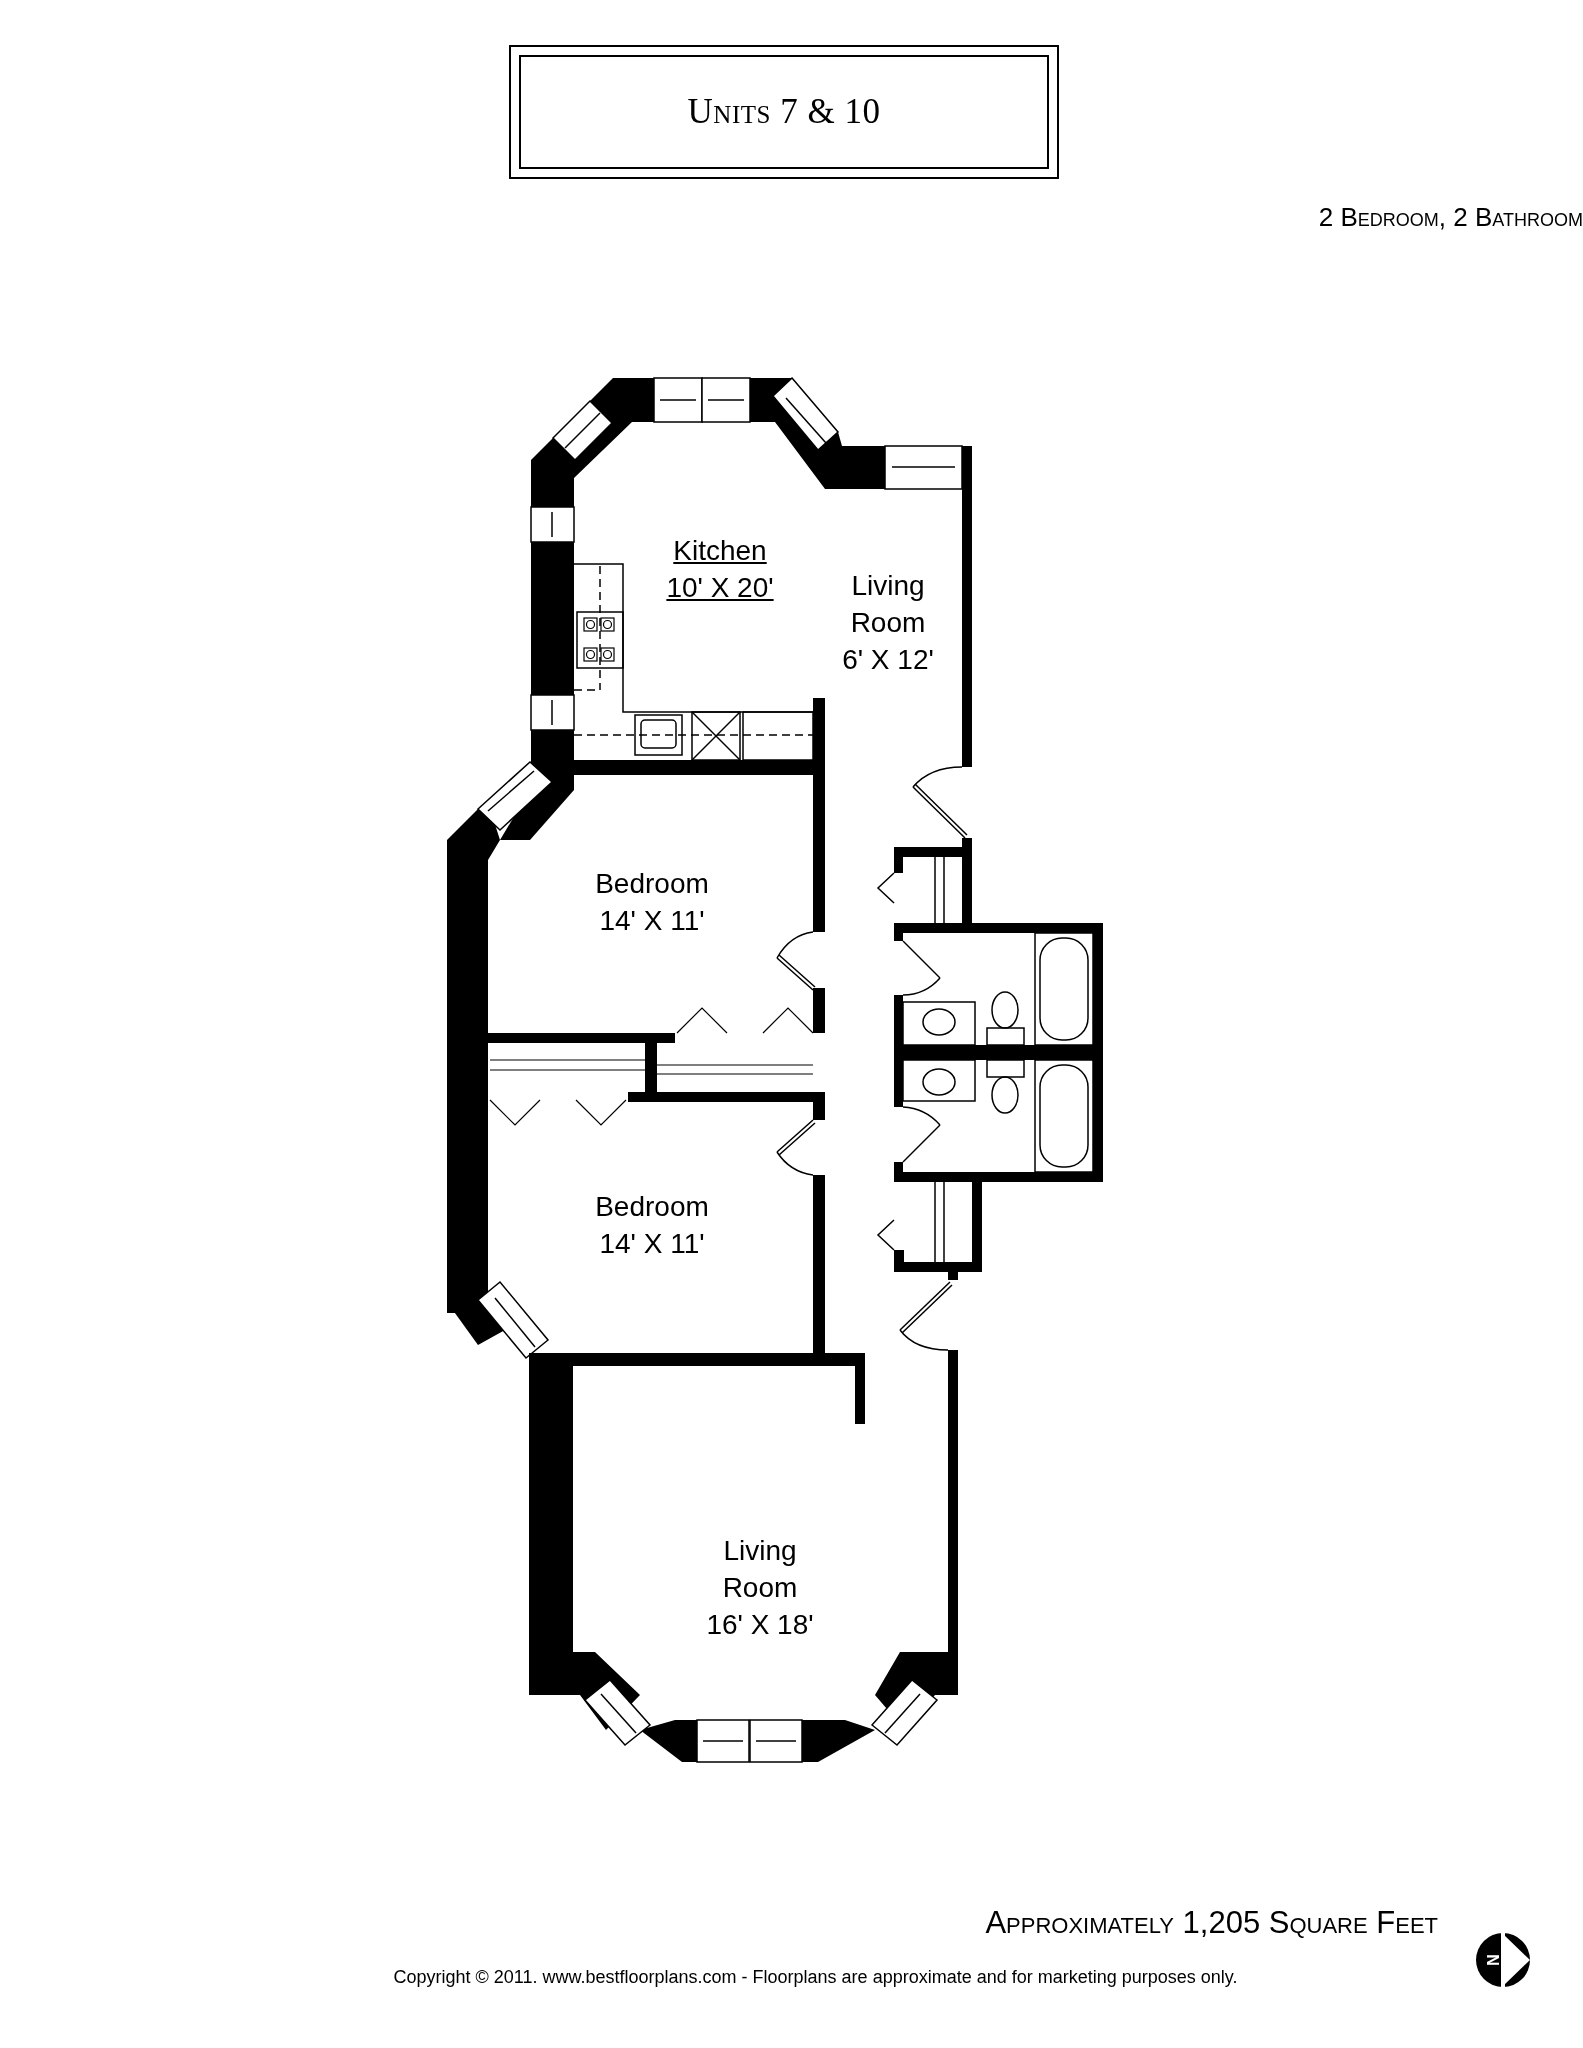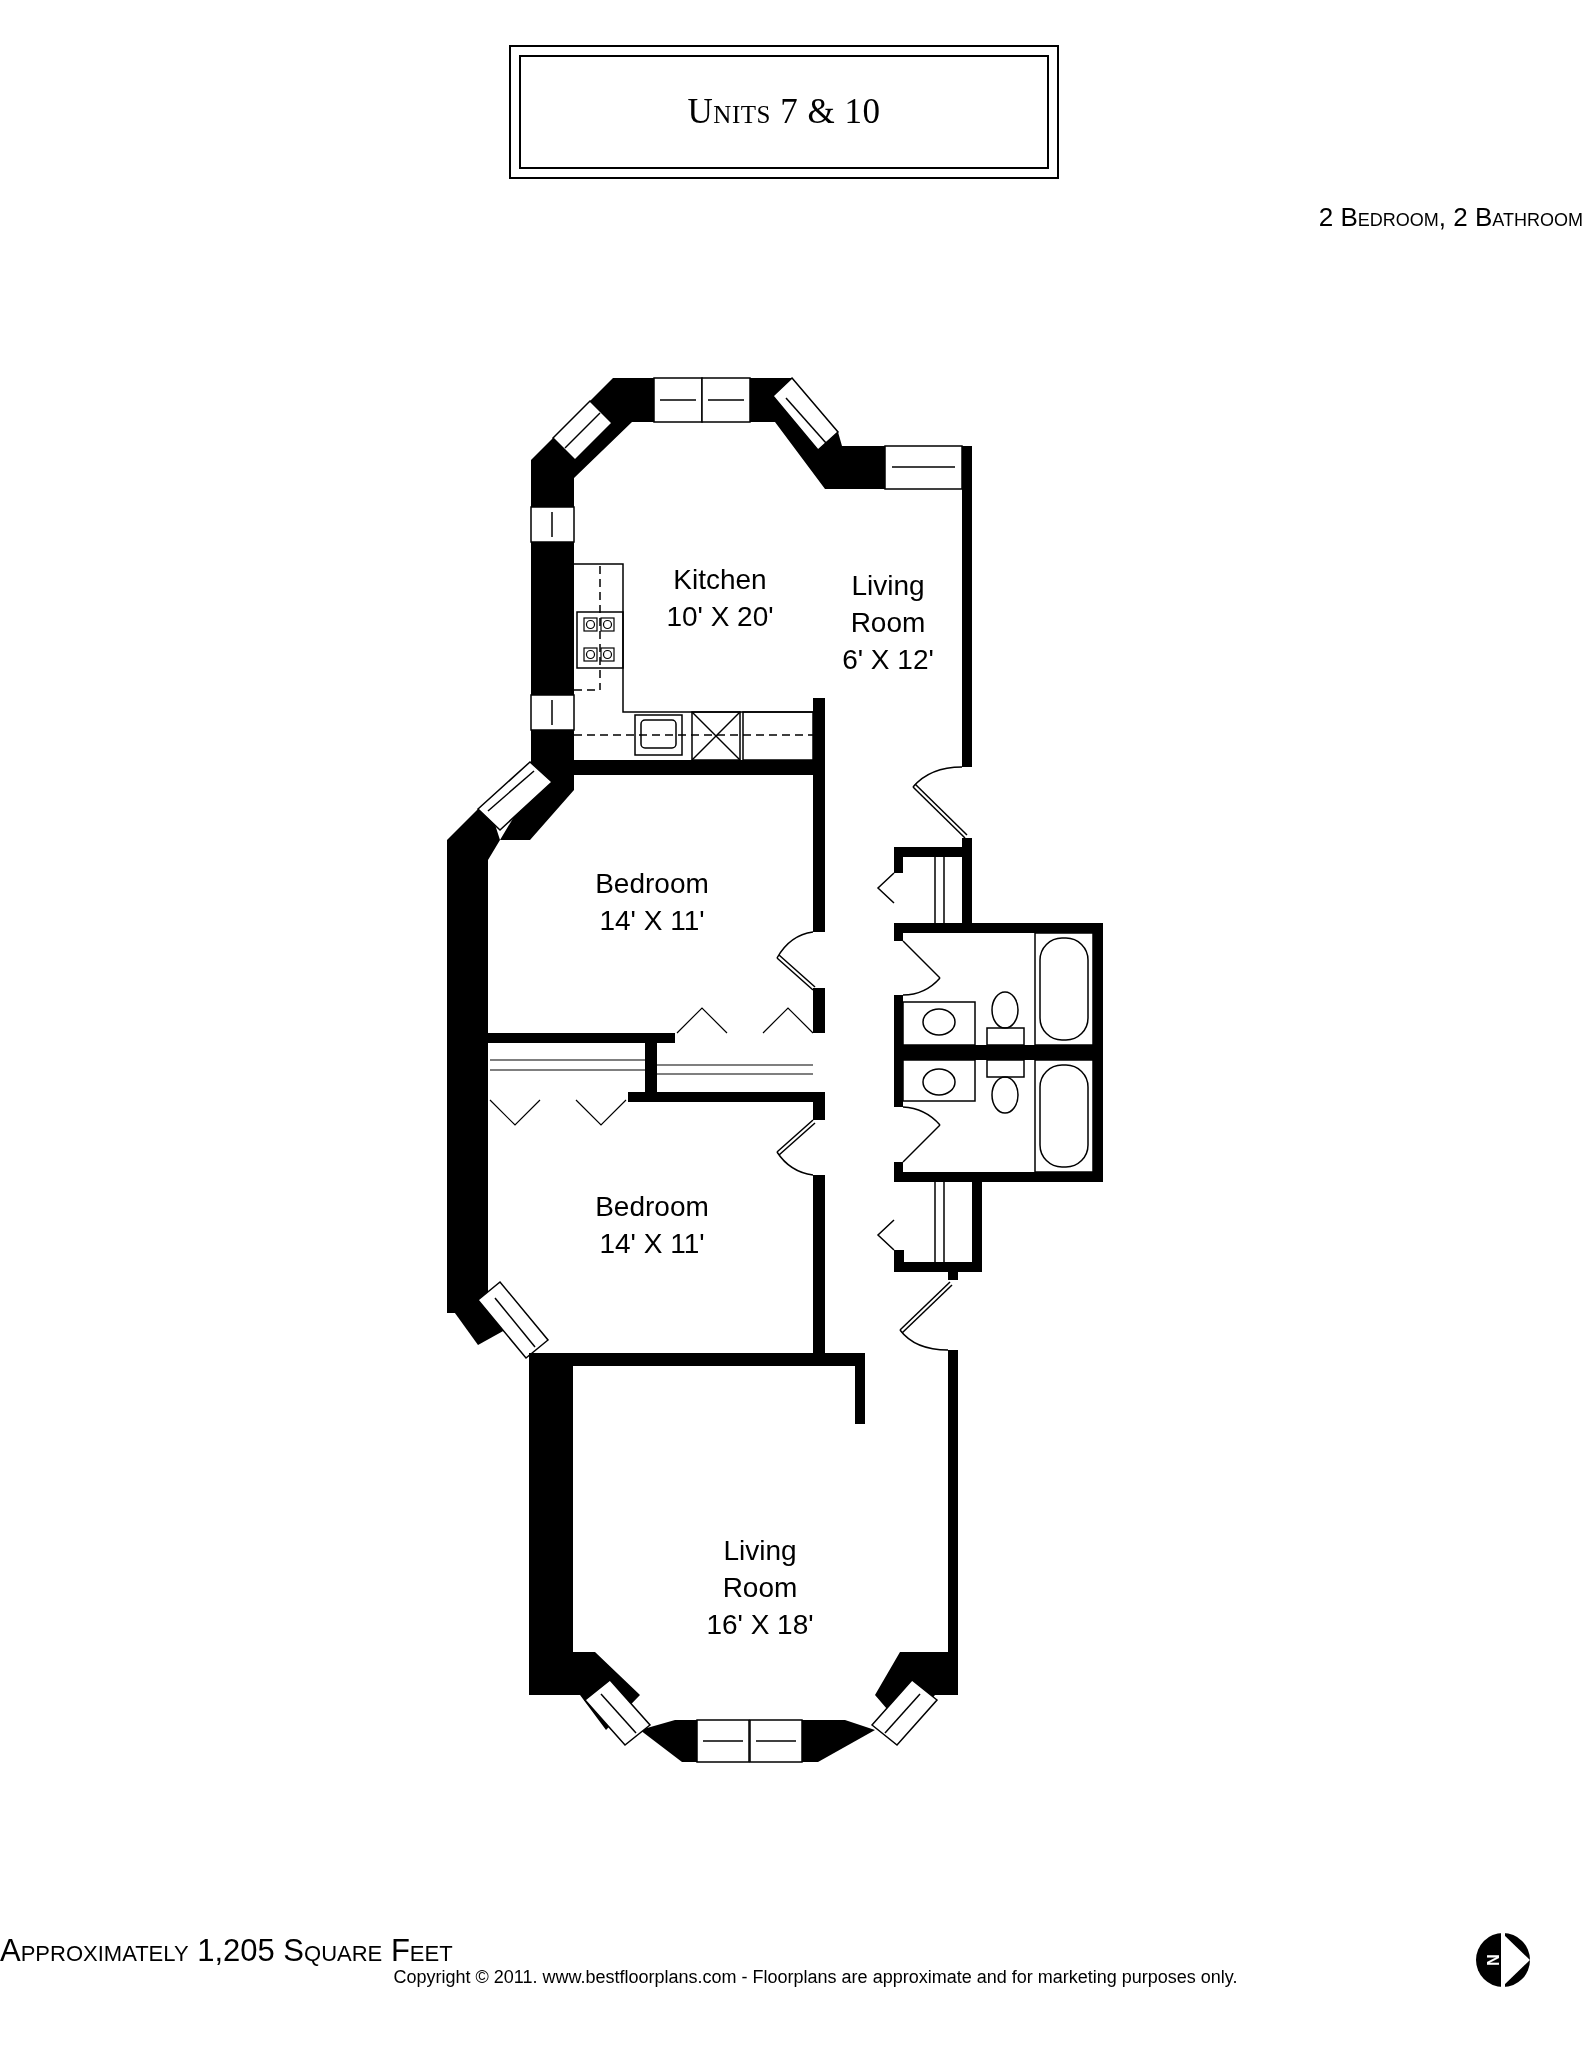--- a/index.html
+++ b/index.html
@@ -3,21 +3,21 @@
 <meta charset="utf-8">
 <style>
   html, body { margin: 0; padding: 0; background: #ffffff; }
   body { width: 1583px; height: 2048px; position: relative; overflow: hidden; font-family: "Liberation Sans", sans-serif; color: #000; }
   .title-box { position: absolute; left: 509px; top: 45px; width: 550px; height: 134px; border: 2px solid #000; box-sizing: border-box; }
   .title-inner { position: absolute; left: 8px; top: 8px; right: 8px; bottom: 8px; border: 2px solid #000; display: flex; flex-direction: column; align-items: center; justify-content: center; }
   .title-line { font-family: "Liberation Serif", serif; font-size: 35px; line-height: 44px; font-variant: small-caps; letter-spacing: 0.5px; white-space: nowrap; }
   .subtitle { position: absolute; left: 0; width: 1583px; top: 202px; text-align: right; font-size: 26px; font-variant: small-caps; white-space: nowrap; }
   .plan { position: absolute; left: 0; top: 0; width: 1583px; height: 2048px; }
   .room-label { position: absolute; text-align: center; font-size: 28px; line-height: 37px; white-space: nowrap; transform: translateX(-50%); }
-  .sqft { position: absolute; left: 0; width: 1438px; top: 1905px; text-align: left; font-size: 31px; font-variant: small-caps; white-space: nowrap; padding-left: 0; margin-top: 28px; }
+  .sqft { position: absolute; left: 0; width: 1438px; top: 1905px; text-align: right; font-size: 31px; font-variant: small-caps; white-space: nowrap; padding-left: 0; }
   .copyright { position: absolute; left: 0; width: 1583px; top: 1967px; text-align: center; font-size: 18px; white-space: nowrap; padding-left: 24px; }
   .compass { position: absolute; left: 1475px; top: 1932px; width: 56px; height: 56px; }
 </style>
 </head>
 <body>
 
 <div class="title-box">
   <div class="title-inner">
     <div class="title-line">Units 7 &amp; 10</div>
   </div>
@@ -211,21 +211,21 @@
     <rect x="750" y="1720" width="52" height="42"></rect>
     <line x1="703" y1="1741" x2="743" y2="1741"></line>
     <line x1="756" y1="1741" x2="796" y2="1741"></line>
     <polygon points="585,1700 610,1680 650,1725 625,1745"></polygon>
     <line x1="601" y1="1694" x2="636" y2="1733"></line>
     <polygon points="872,1725 912,1680 937,1700 897,1745"></polygon>
     <line x1="885" y1="1733" x2="920" y2="1694"></line>
   </g>
 </svg>
 
-<div class="room-label" style="left:720px; top:561px;">
+<div class="room-label" style="left:720px; top:532px;text-decoration:underline;">
   <div>Kitchen</div>
   <div>10' X 20'</div>
 </div>
 <div class="room-label" style="left:888px; top:567px;">
   <div>Living</div>
   <div>Room</div>
   <div>6' X 12'</div>
 </div>
 <div class="room-label" style="left:652px; top:865px;">
   <div>Bedroom</div>

